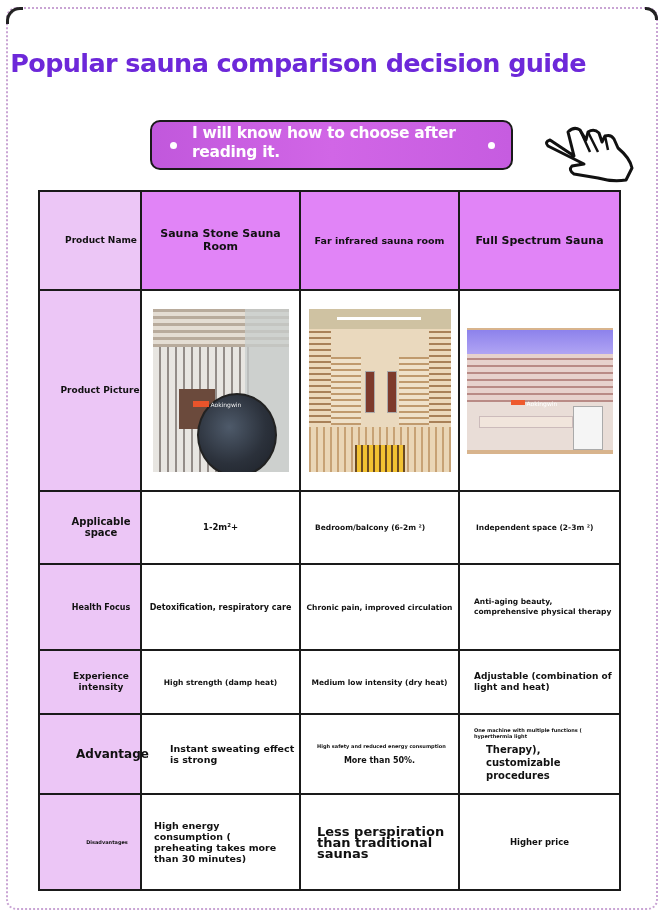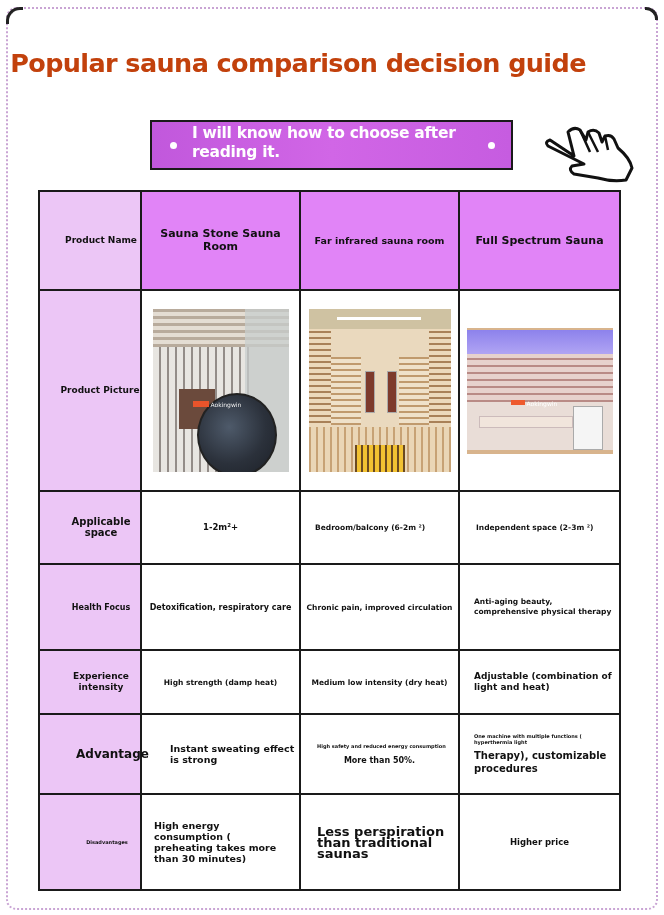--- a/index.html
+++ b/index.html
@@ -8,27 +8,27 @@
     font-family: "DejaVu Sans", "Liberation Sans", sans-serif;
   }
   .frame {
     position: absolute; left: 6px; top: 7px; width: 652px; height: 903px;
     border: 2px dotted #c9a4d4; border-radius: 10px; box-sizing: border-box;
   }
   .corner-tl { position: absolute; left: -2px; top: -2px; width: 14px; height: 14px; border-top: 3px solid #222; border-left: 3px solid #222; border-top-left-radius: 14px; }
   .corner-tr { position: absolute; right: -2px; top: -2px; width: 10px; height: 10px; border-top: 3px solid #222; border-right: 3px solid #222; border-top-right-radius: 12px; }
   .title {
     position: absolute; left: 0; width: 596px; top: 48px; text-align: center;
-    font-family: "DejaVu Sans", sans-serif; font-weight: bold; font-size: 25.5px; color: #c2410c;
+    font-family: "DejaVu Sans", sans-serif; font-weight: bold; font-size: 25.5px; color: #6d28d9;
     letter-spacing: -0.6px;
   }
   .banner {
     position: absolute; left: 150px; top: 120px; width: 363px; height: 50px;
     background: linear-gradient(90deg, #c158dc 0%, #d166e6 50%, #c65ce0 100%);
-    border: 2px solid #1a1a1a; border-radius: 0; box-sizing: border-box;
+    border: 2px solid #1a1a1a; border-radius: 10px; box-sizing: border-box;
   }
   .banner .dot { position: absolute; top: 20px; width: 7px; height: 7px; border-radius: 50%; background: #fff; }
   .banner .dot.l { left: 18px; } .banner .dot.r { right: 16px; }
   .banner .text {
     position: absolute; left: 40px; top: 2px; width: 290px;
     color: #fff; font-weight: bold; font-size: 15.5px; line-height: 19px;
     font-family: "DejaVu Sans", sans-serif; letter-spacing: -0.3px;
   }
   .hand { position: absolute; left: 544px; top: 118px; width: 94px; height: 66px; }
 
@@ -87,21 +87,21 @@
     background: repeating-linear-gradient(0deg, #b98b86 0 2px, #e7d2cd 2px 7px); }
   .pic3 .lower { position: absolute; left: 2px; top: 82px; width: 146px; height: 50px; background: #e9ddd7; }
   .pic3 .bench { position: absolute; left: 14px; top: 96px; width: 92px; height: 10px; background: #f1e5dc; border: 1px solid #cbb; }
   .pic3 .stove { position: absolute; left: 108px; top: 86px; width: 28px; height: 42px; background: #f5f5f5; border: 1px solid #aaa; }
   .pic3 .base { position: absolute; left: 2px; top: 130px; width: 146px; height: 4px; background: #d8b48d; }
   .pic3 .logo { position: absolute; left: 46px; top: 80px; width: 14px; height: 5px; background: #ee5a2e; }
   .pic3 .logotxt { position: absolute; left: 62px; top: 78px; font-size: 6px; color: #fff; font-weight: normal; }
 
   .m2 { font-weight: normal; font-size: 13px; font-family: "Liberation Sans", sans-serif; }
   .tiny { font-size: 5px; line-height: 6px; font-weight: bold; }
-  .mid { font-size: 10px; line-height: 12px; }
+  .mid { font-size: 10px; line-height: 12px; margin-left: 12px; }
 </style>
 </head>
 <body>
 
 <div class="frame">
   <div class="corner-tl"></div>
   <div class="corner-tr"></div>
 </div>
 
 <div class="title">Popular sauna comparison decision guide</div>

